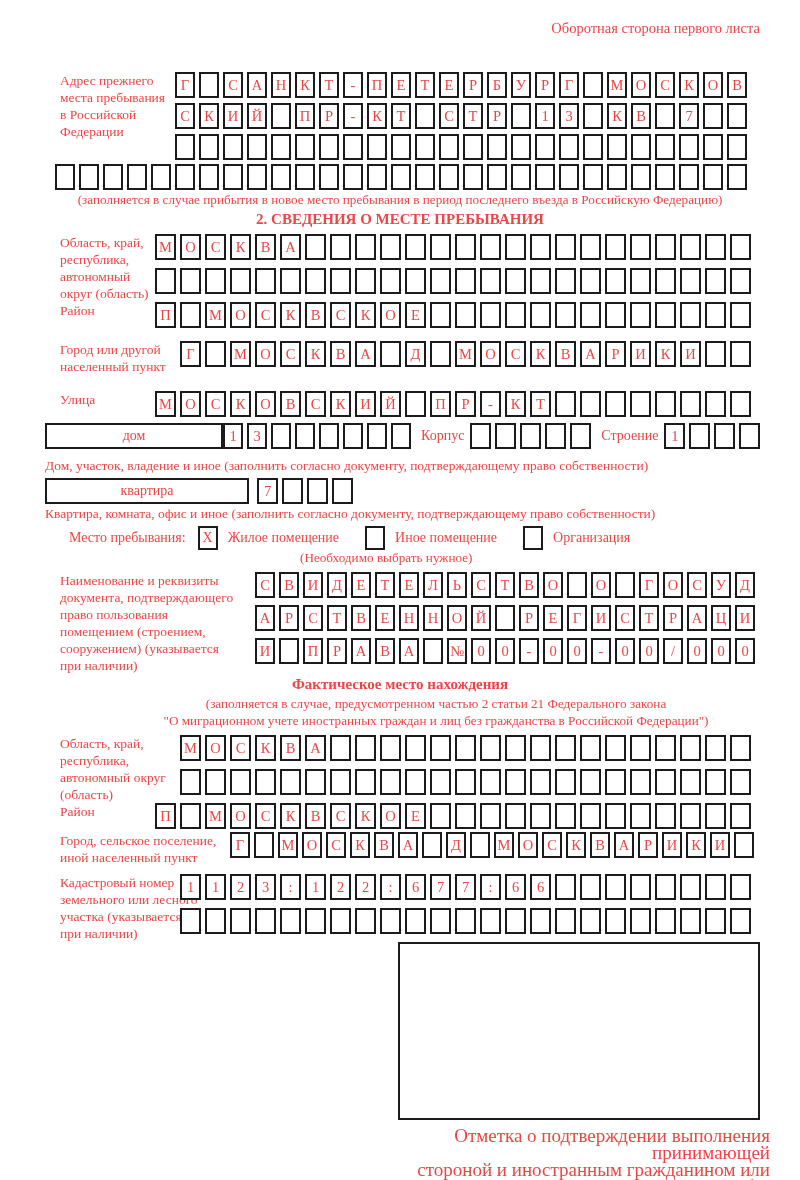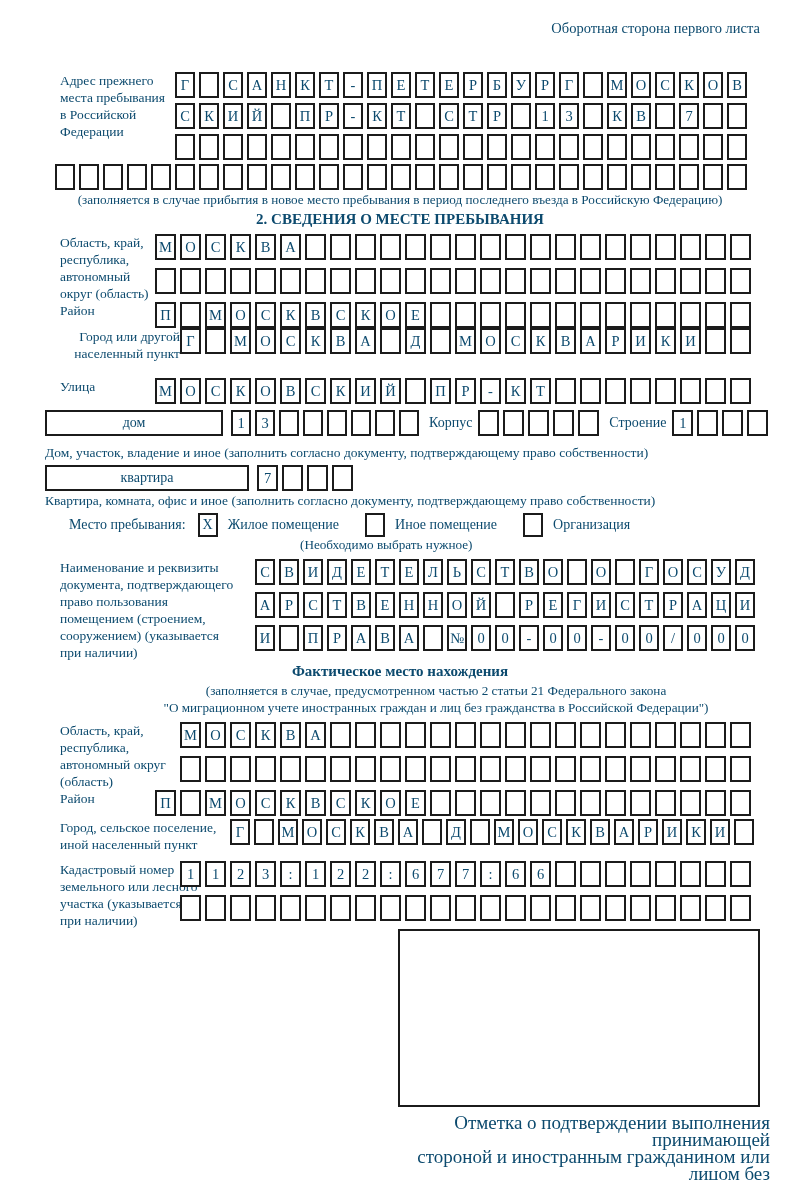--- a/index.html
+++ b/index.html
@@ -1,17 +1,17 @@
 <!DOCTYPE html>
 <html><head>
 <meta charset="utf-8">
 <style>
   html,body{margin:0;padding:0;background:#ffffff;}
   .page{
-    width:800px;height:1180px;background:#fff;color:#0c4a6e;
+    width:800px;height:1180px;background:#fff;color:#ef4444;
     font-family:"Liberation Serif","DejaVu Serif",serif;
     position:relative;overflow:hidden;font-size:14px;
   }
   .hdr-right{position:absolute;top:20px;right:40px;font-size:14.5px;}
   .flow{position:absolute;top:0;left:0;width:800px;}
 
   .frow{display:flex;align-items:flex-start;margin-left:60px;}
   .flabel{white-space:pre;line-height:17px;font-size:13.5px;flex-shrink:0;}
   .w95{width:95px}.w115{width:115px}.w120{width:120px}.w170{width:170px}.w195{width:195px}
 
@@ -29,21 +29,21 @@
   .note{font-size:13.2px;}
   .note-center{text-align:center;width:800px;}
   .note-left{margin-left:45px;}
   .pre-lines{white-space:pre-line;}
   .title{font-weight:bold;font-size:15px;text-align:center;width:800px;}
 
   .lblbox{
     box-sizing:border-box;border:2px solid #1b1b1b;height:26px;
     display:flex;align-items:center;justify-content:center;font-size:14px;flex-shrink:0;background:#fff;
   }
-  .house-box{width:178px;margin-right:8px;}
+  .house-box{width:178px;}
   .apt-box{width:204px;margin-right:8px;}
   .inline-lbl{font-size:14px;line-height:26px;margin:0 6px;flex-shrink:0;}
 
   .stay-row{margin-left:69px;align-items:center;text-align:center;}
   .stay-row .stay-lbl{font-size:14px;margin-right:12px;}
   .cb{
     width:20px;height:24px;box-sizing:border-box;border:2px solid #1b1b1b;
     display:flex;align-items:center;justify-content:center;font-size:14px;flex-shrink:0;background:#fff;
   }
   .stay-opt-lbl{font-size:14px;margin:0 26px 0 10px;}
@@ -268,21 +268,21 @@
           <div class="cell"></div>
           <div class="cell"></div>
           <div class="cell"></div>
           <div class="cell"></div>
           <div class="cell"></div>
           <div class="cell"></div>
           <div class="cell"></div>
         </div>
     </div>
 
-    <div class="frow" style="margin-top:0;text-align:right;">
+    <div class="frow" style="margin-top:13px;">
       <div class="flabel w120">Город или другой
 населенный пункт</div>
       <div class="cells">
           <div class="cell filled">Г</div>
           <div class="cell"></div>
           <div class="cell filled">М</div>
           <div class="cell filled">О</div>
           <div class="cell filled">С</div>
           <div class="cell filled">К</div>
           <div class="cell filled">В</div>

